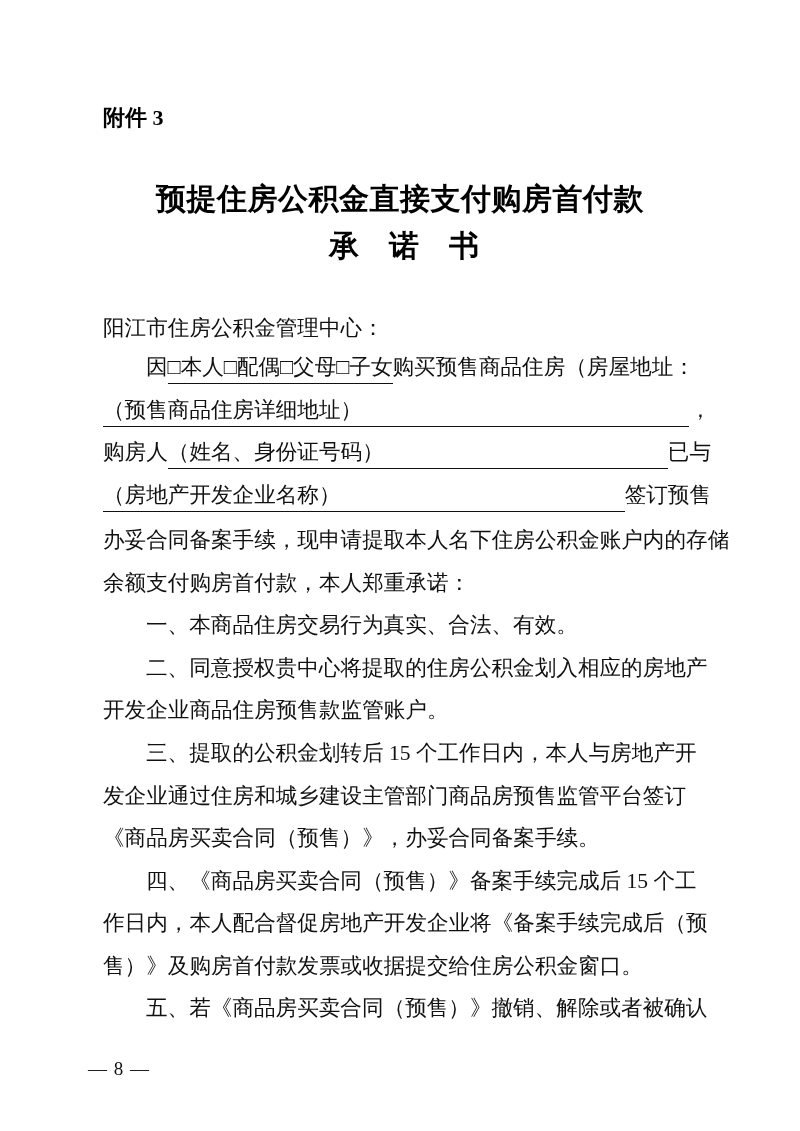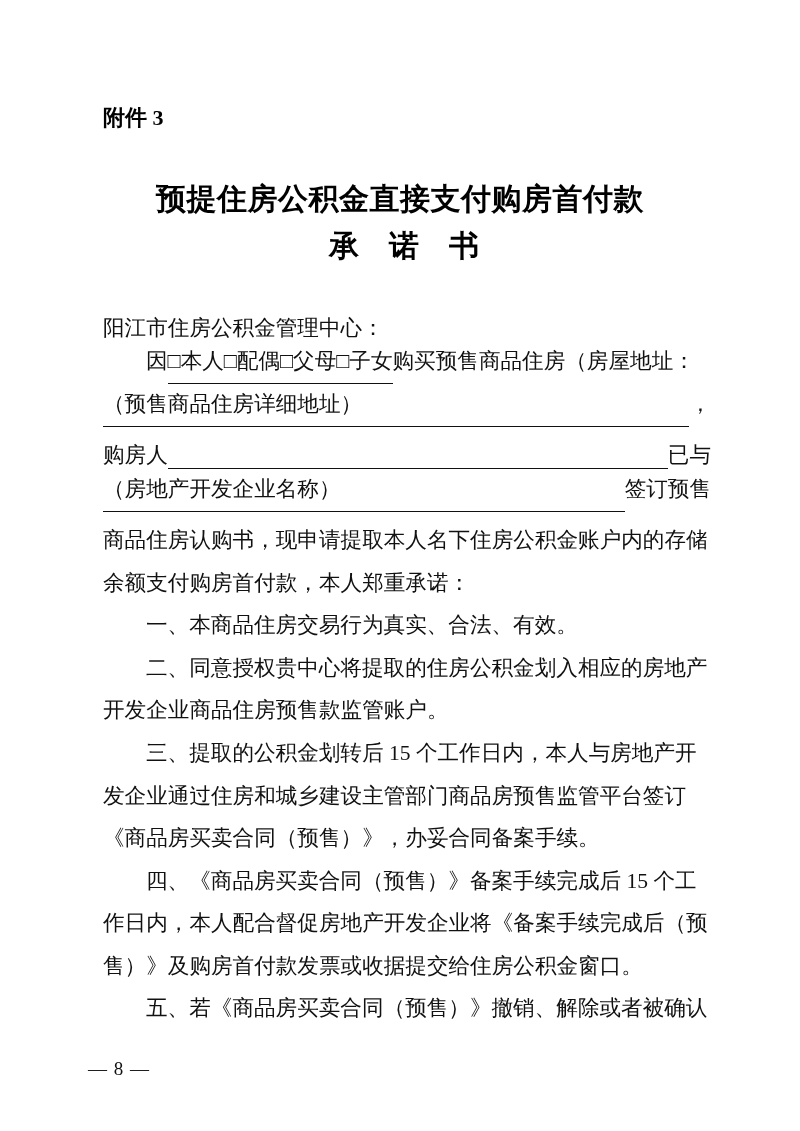--- a/index.html
+++ b/index.html
@@ -72,21 +72,21 @@
   .line.indent .line-inner {
     padding-left: 43px;
   }
   .seg {
     white-space: pre;
     display: block;
     text-align: center;
   }
   .useg {
     border-bottom: 1.6px solid #111111;
-    padding-bottom: 8px;
+    padding-bottom: 2px;
   }
   .fill {
     flex: 1 1 auto;
     border-bottom: 1.6px solid #111111;
   }
   .footer {
     position: absolute;
     left: 88px;
     top: 1058px;
     font-size: 19px;
@@ -122,34 +122,35 @@
       <div class="line">
         <div class="line-inner">
           <span class="seg useg">（预售商品住房详细地址）</span>
           <span class="fill"></span>
           <span class="seg">，</span>
         </div>
       </div>
       <div class="line">
         <div class="line-inner">
           <span class="seg">购房人</span>
+          <span class="seg useg">（姓名、身份证号码）</span>
           <span class="fill"></span>
           <span class="seg">已与</span>
         </div>
       </div>
       <div class="line">
         <div class="line-inner">
           <span class="seg useg">（房地产开发企业名称）</span>
           <span class="fill"></span>
           <span class="seg">签订预售</span>
         </div>
       </div>
       <div class="line">
         <div class="line-inner">
-          <span class="seg">商品住房认购书，现申请提取本人名下住房公积金账户内的存储</span>
+          <span class="seg">办妥合同备案手续，现申请提取本人名下住房公积金账户内的存储</span>
         </div>
       </div>
       <div class="line">
         <div class="line-inner">
           <span class="seg">余额支付购房首付款，本人郑重承诺：</span>
         </div>
       </div>
       <div class="line indent">
         <div class="line-inner">
           <span class="seg">一、本商品住房交易行为真实、合法、有效。</span>

